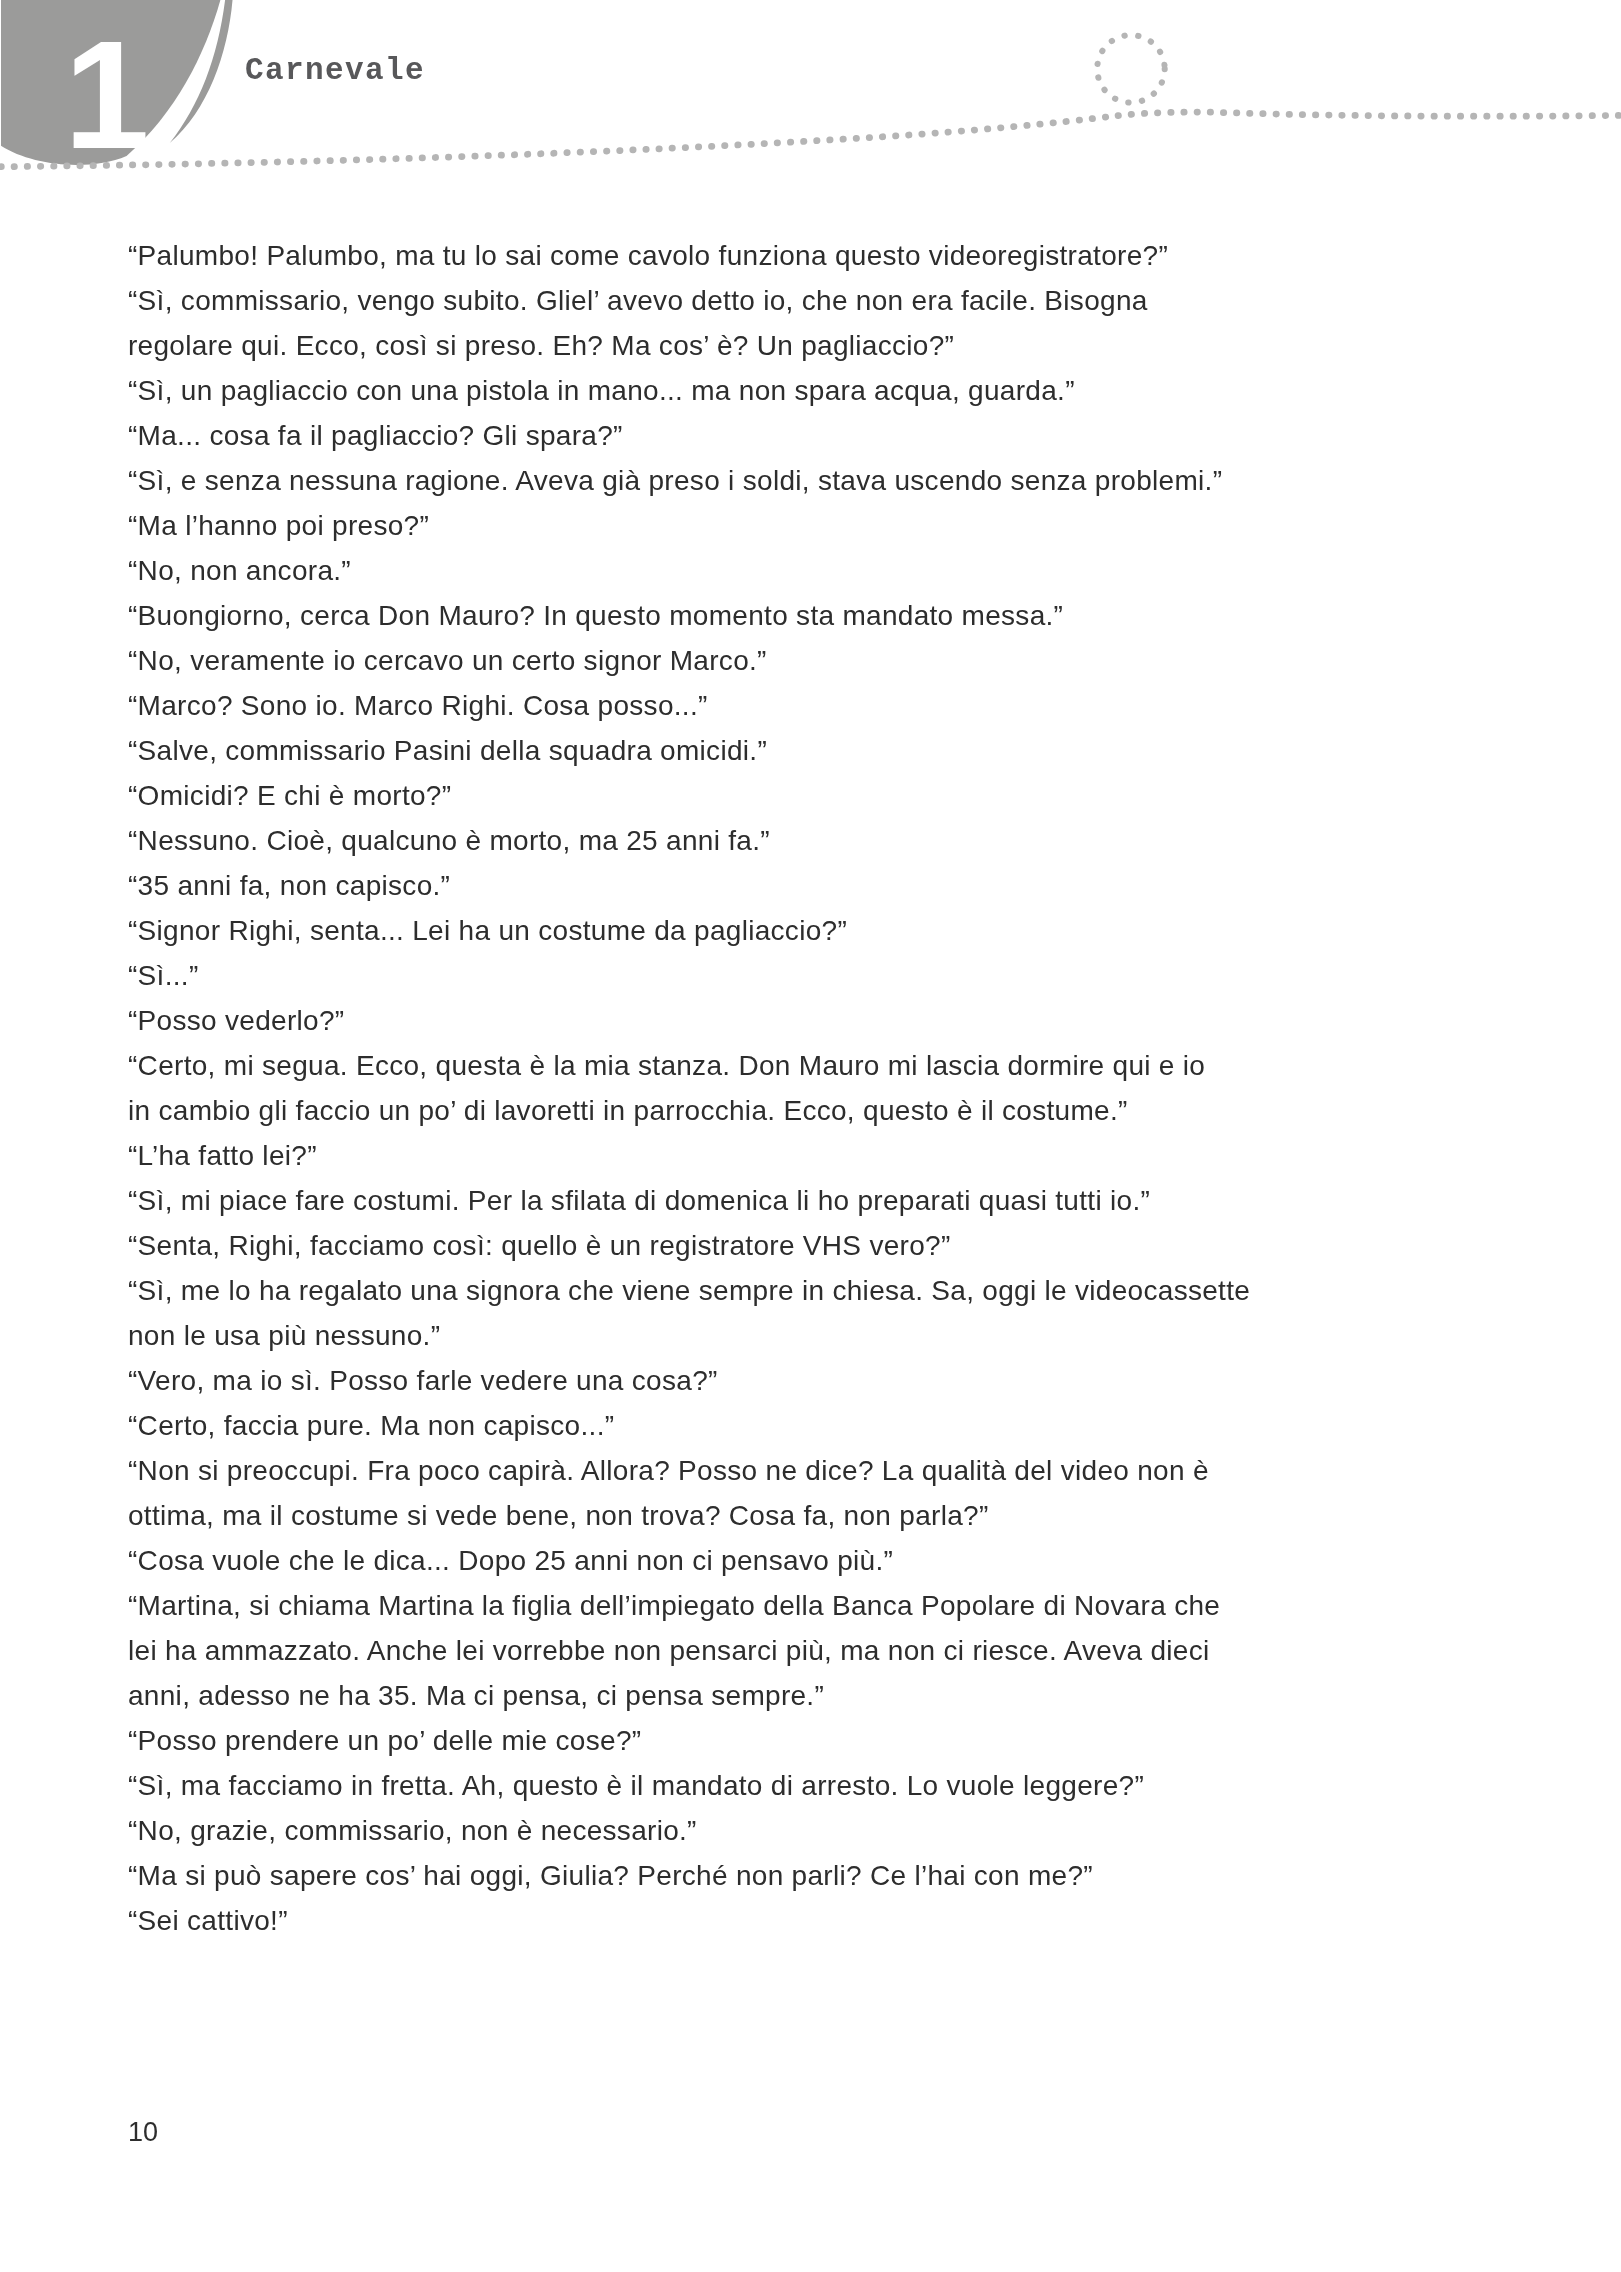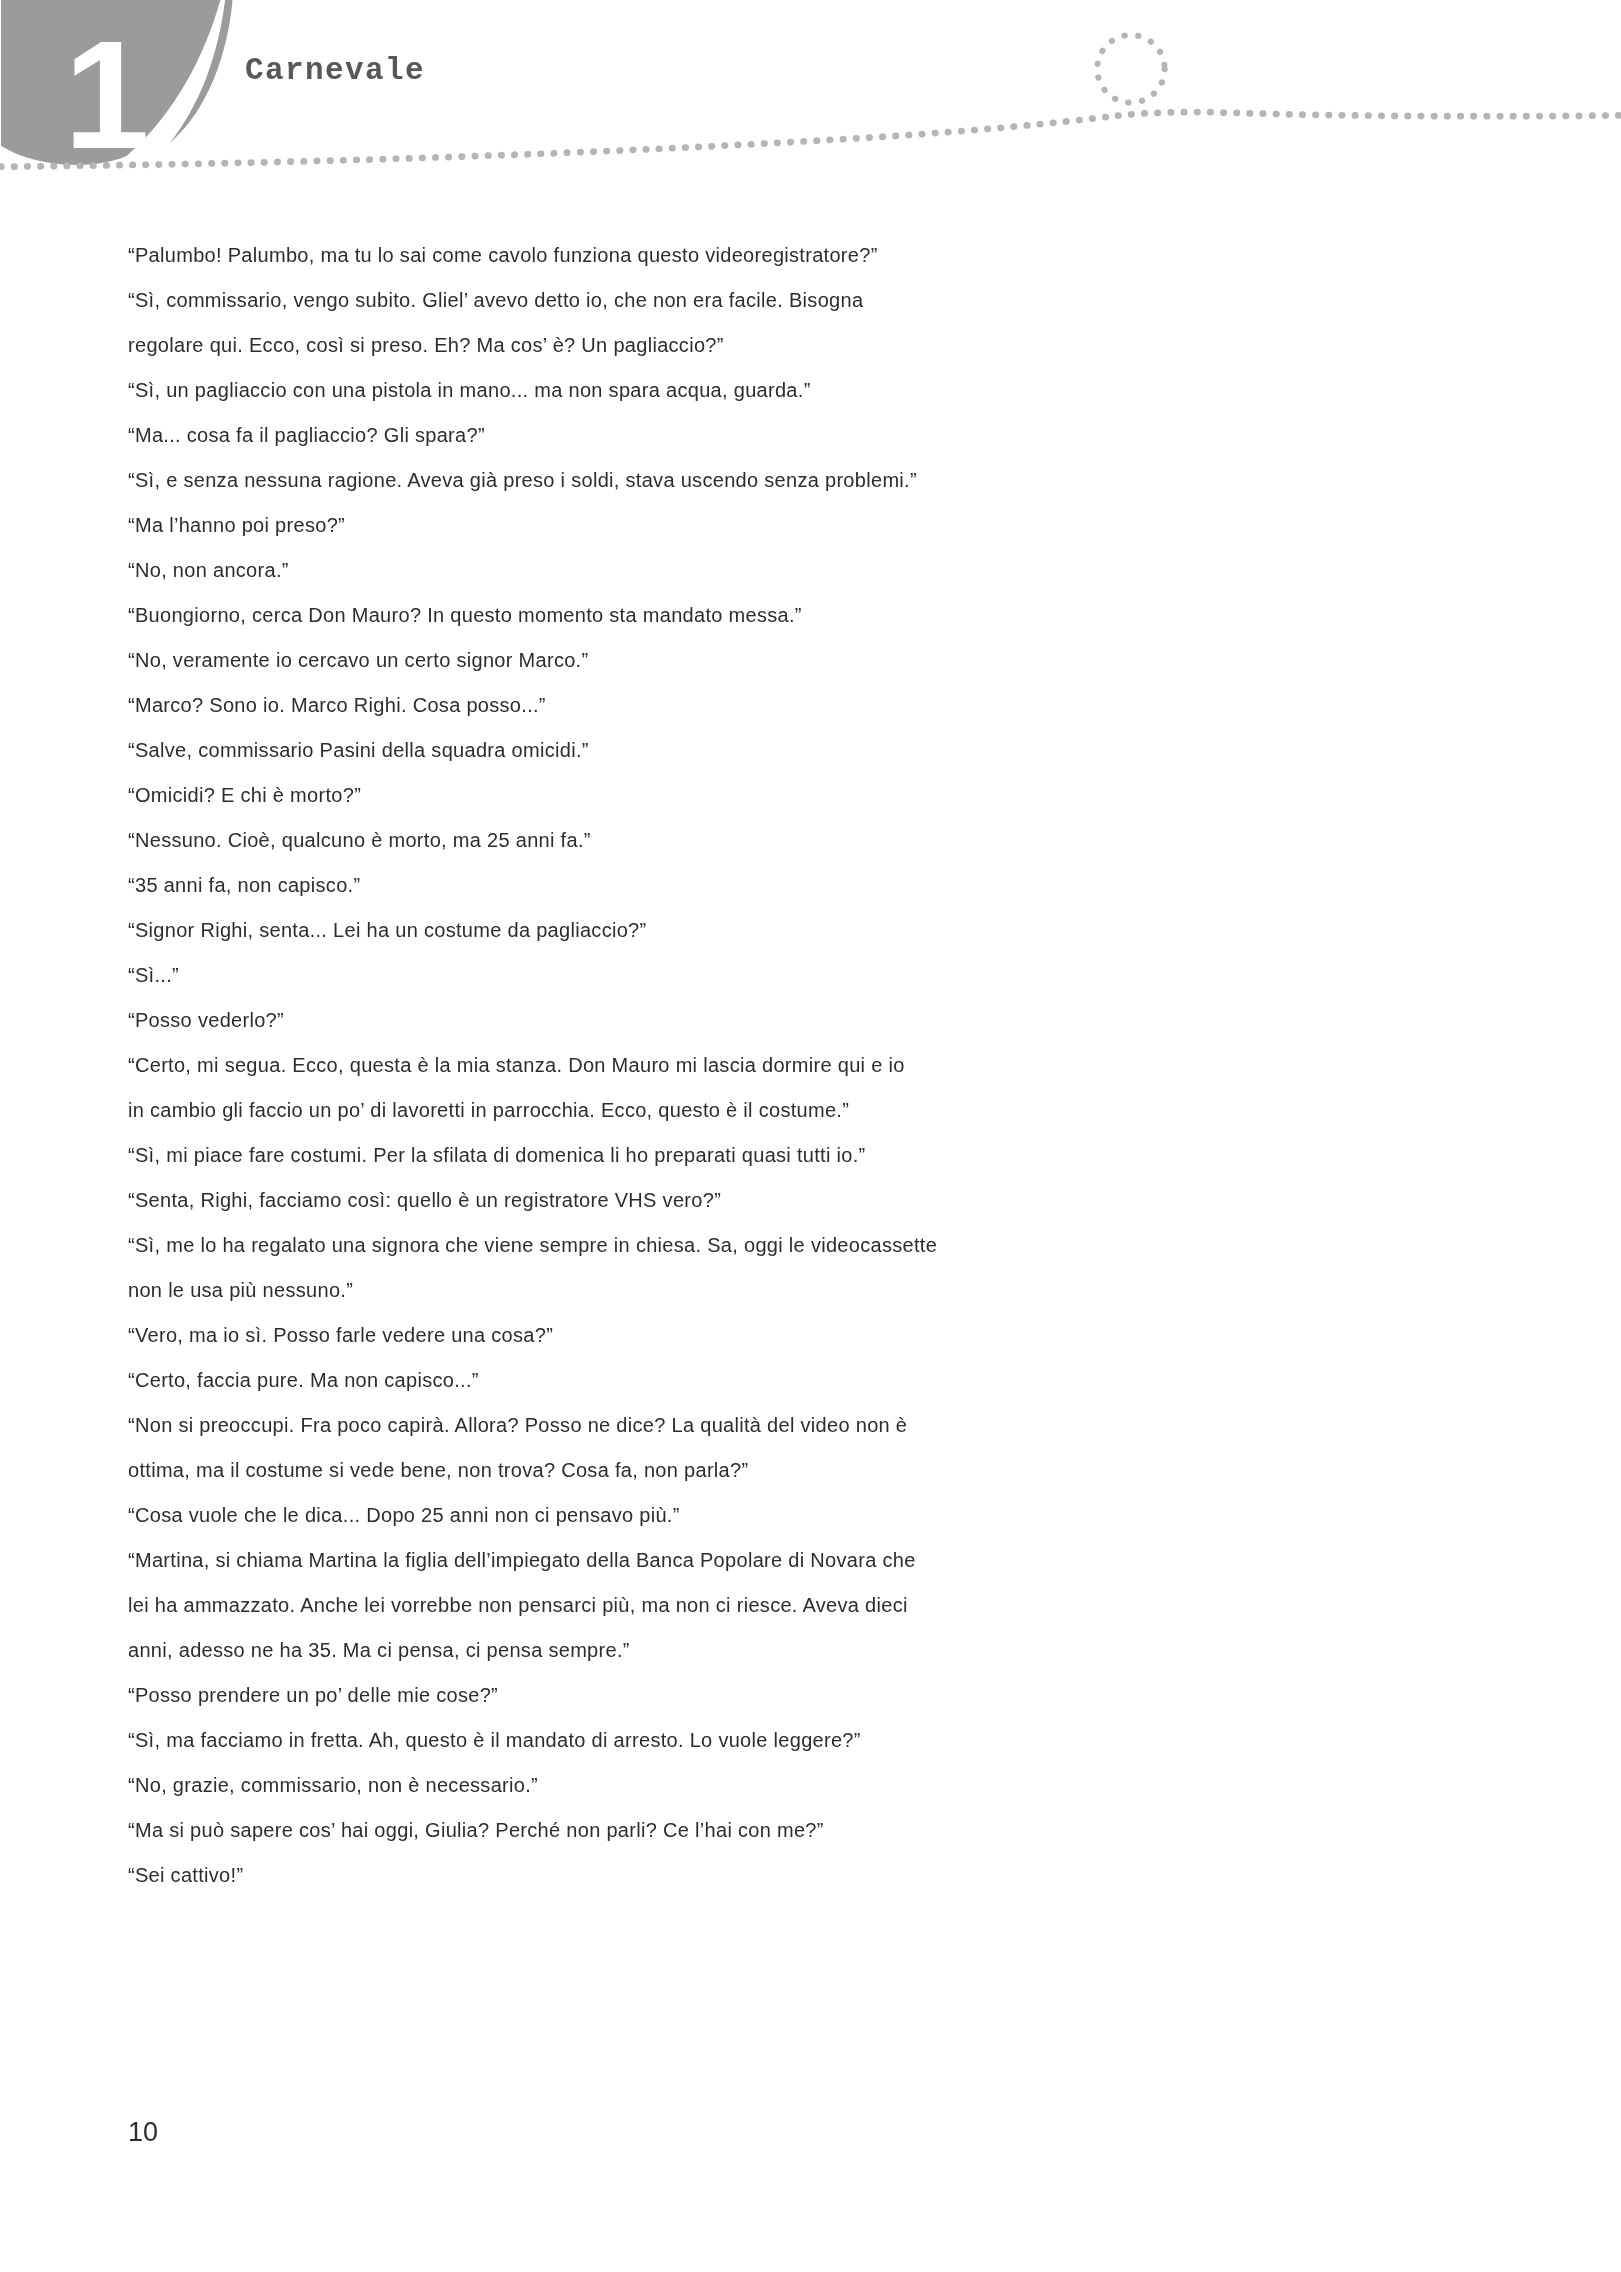--- a/index.html
+++ b/index.html
@@ -36,21 +36,21 @@
   .dialogue{
     position:absolute;
     left:128px;
     top:233px;
     width:1392px;
   }
   .dialogue p{
     margin:0;
     height:45px;
     line-height:45px;
-    font-size:20px;
+    font-size:28px;
     font-weight:400;
     letter-spacing:0.3px;
     color:#2d2d2d;
     white-space:nowrap;
   }
   .page-number{
     position:absolute;
     left:128px;
     top:2119px;
     font-size:27px;
@@ -92,20 +92,21 @@
     <p>“Marco? Sono io. Marco Righi. Cosa posso...”</p>
     <p>“Salve, commissario Pasini della squadra omicidi.”</p>
     <p>“Omicidi? E chi è morto?”</p>
     <p>“Nessuno. Cioè, qualcuno è morto, ma 25 anni fa.”</p>
     <p>“35 anni fa, non capisco.”</p>
     <p>“Signor Righi, senta... Lei ha un costume da pagliaccio?”</p>
     <p>“Sì...”</p>
     <p>“Posso vederlo?”</p>
     <p>“Certo, mi segua. Ecco, questa è la mia stanza. Don Mauro mi lascia dormire qui e io</p>
     <p>in cambio gli faccio un po’ di lavoretti in parrocchia. Ecco, questo è il costume.”</p>
+    <p>“L’ha fatto lei?”</p>
     <p>“Sì, mi piace fare costumi. Per la sfilata di domenica li ho preparati quasi tutti io.”</p>
     <p>“Senta, Righi, facciamo così: quello è un registratore VHS vero?”</p>
     <p>“Sì, me lo ha regalato una signora che viene sempre in chiesa. Sa, oggi le videocassette</p>
     <p>non le usa più nessuno.”</p>
     <p>“Vero, ma io sì. Posso farle vedere una cosa?”</p>
     <p>“Certo, faccia pure. Ma non capisco...”</p>
     <p>“Non si preoccupi. Fra poco capirà. Allora? Posso ne dice? La qualità del video non è</p>
     <p>ottima, ma il costume si vede bene, non trova? Cosa fa, non parla?”</p>
     <p>“Cosa vuole che le dica... Dopo 25 anni non ci pensavo più.”</p>
     <p>“Martina, si chiama Martina la figlia dell’impiegato della Banca Popolare di Novara che</p>

